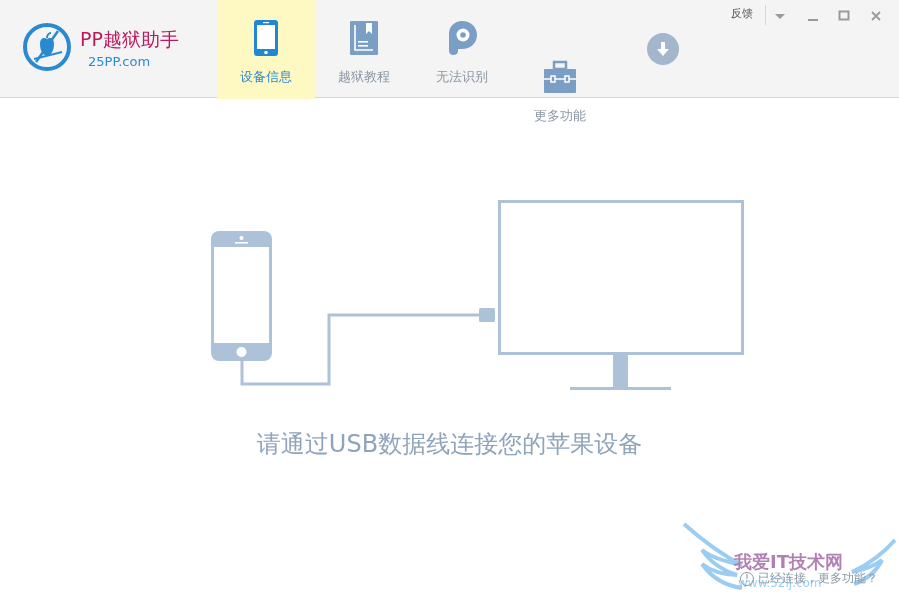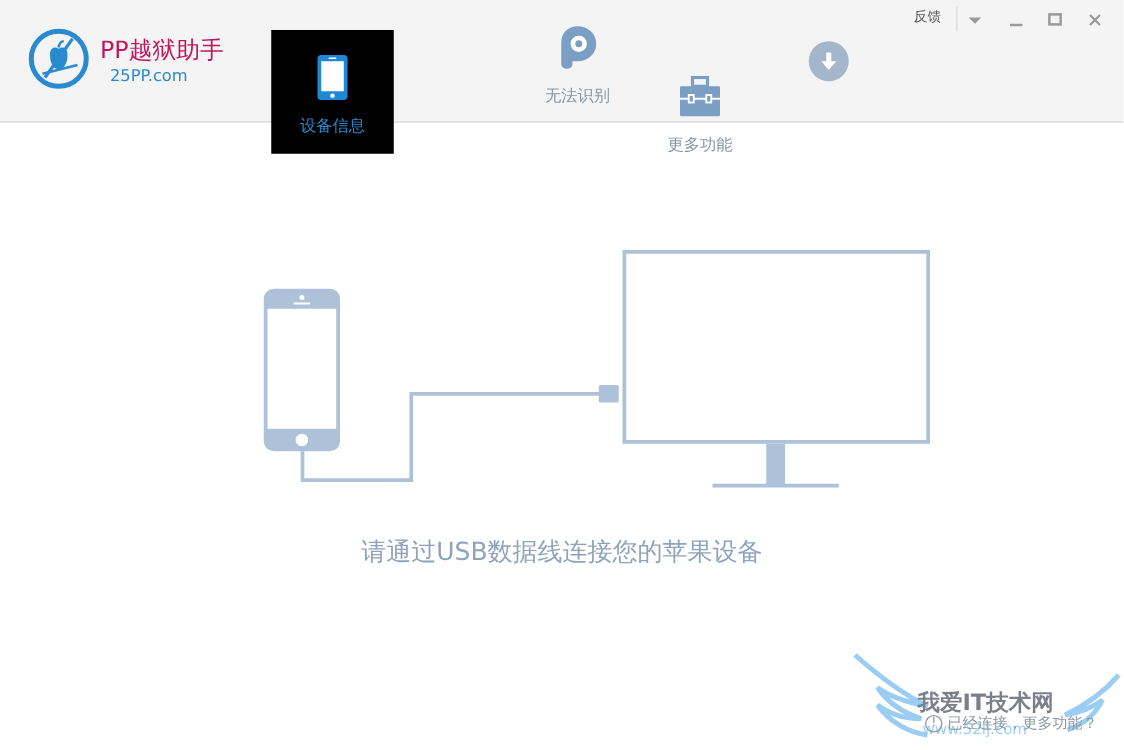--- a/index.html
+++ b/index.html
@@ -6,38 +6,38 @@
   html, body { width: 899px; height: 600px; overflow: hidden; background: #ffffff; font-family: "DejaVu Sans", "Liberation Sans", sans-serif; }
   .app { position: relative; width: 899px; height: 600px; background: #fff; }
 
   .header { position: absolute; left: 0; top: 0; width: 899px; height: 98px; background: #f4f4f4; border-bottom: 1px solid #d6d6d6; }
   .logo { position: absolute; left: 22px; top: 22px; width: 180px; height: 52px; }
   .logo-icon { position: absolute; left: 0; top: 0; width: 50px; height: 50px; }
   .logo-title { position: absolute; left: 58px; top: 5px; font-size: 19px; color: #be185d; letter-spacing: 0px; white-space: nowrap; }
   .logo-url { position: absolute; left: 66px; top: 32px; font-size: 13px; color: #2a8ad0; white-space: nowrap; }
 
   .tab { position: absolute; top: 0; width: 98px; height: 98px; cursor: pointer; }
-  .tab.active { background: #000000; height: 99px; margin-top: 24px; }
+  .tab.active { background: #fef9c3; height: 99px; }
   .tab .tab-icon { position: absolute; left: 50%; top: 18px; transform: translateX(-50%); width: 40px; height: 40px; display: flex; align-items: center; justify-content: center; }
   .tab .tab-label { position: absolute; left: 0; right: 0; top: 68px; text-align: center; font-size: 13px; color: #8a96a4; white-space: nowrap; }
   .tab.active .tab-label { color: #2a8ad0; }
 
   .download-btn { position: absolute; left: 647px; top: 33px; width: 32px; height: 32px; border-radius: 50%; background: #a3b6cb; display: flex; align-items: center; justify-content: center; cursor: pointer; }
   .feedback { position: absolute; left: 731px; top: 6px; font-size: 11px; color: #555; cursor: pointer; }
   .sep { position: absolute; left: 765px; top: 5px; width: 1px; height: 20px; background: #d8d8d8; }
   .ctl { position: absolute; top: 6px; width: 20px; height: 20px; display: flex; align-items: center; justify-content: center; cursor: pointer; }
 
   .illus { position: absolute; left: 0; top: 0; width: 899px; height: 600px; pointer-events: none; }
-  .prompt { position: absolute; left: 0; width: 899px; top: 428px; text-align: center; font-size: 20px; color: #8fa4bb; }
+  .prompt { position: absolute; left: 0; width: 899px; top: 428px; text-align: center; font-size: 24px; color: #8fa4bb; }
 
   .help-link { position: absolute; left: 740px; top: 570px; font-size: 12px; color: #8a96a4; white-space: nowrap; cursor: pointer; display: flex; align-items: center; gap: 4px; }
   .help-icon { width: 14px; height: 14px; border: 1px solid #8a96a4; border-radius: 50%; font-size: 10px; line-height: 12px; text-align: center; color: #8a96a4; }
 
   .watermark { position: absolute; left: 682px; top: 520px; width: 215px; height: 78px; opacity: 0.55; pointer-events: none; }
-  .wm-text { position: absolute; left: 52px; top: 30px; font-size: 18px; font-weight: bold; color: #0f172a; white-space: nowrap; }
+  .wm-text { position: absolute; left: 52px; top: 30px; font-size: 18px; font-weight: bold; color: #701a75; white-space: nowrap; }
   .wm-url { position: absolute; left: 56px; top: 56px; font-size: 12px; color: #4aa6e8; white-space: nowrap; text-align: right; }
 </style>
 </head>
 <body>
 
 <div class="app">
 
   <div class="header">
 
     <div class="logo">
@@ -57,20 +57,33 @@
         <svg width="26" height="38" viewBox="0 0 26 38">
           <rect x="1" y="1" width="24" height="36" rx="3" fill="#1e88d4"></rect>
           <rect x="4" y="6" width="18" height="24" fill="#ffffff"></rect>
           <rect x="10" y="3" width="6" height="1.2" fill="#ffffff"></rect>
           <circle cx="13" cy="33.5" r="1.8" fill="#ffffff"></circle>
         </svg>
       </div>
       <div class="tab-label">设备信息</div>
     </div>
 
+    <div class="tab" style="left:315px;">
+      <div class="tab-icon">
+        <svg width="30" height="36" viewBox="0 0 30 36">
+          <rect x="1" y="1" width="28" height="34" rx="1" fill="#7b9ec4"></rect>
+          <rect x="5" y="4" width="21" height="28" fill="#ffffff" opacity="0"></rect>
+          <path d="M6 5 L6 30 L24 30" stroke="#ffffff" stroke-width="1.6" fill="none"></path>
+          <path d="M17 3 L17 14 L20 11 L23 14 L23 3" fill="#ffffff"></path>
+          <rect x="9" y="21" width="10" height="1.6" fill="#ffffff"></rect>
+          <rect x="9" y="25" width="10" height="1.6" fill="#ffffff"></rect>
+        </svg>
+      </div>
+      <div class="tab-label">越狱教程</div>
+    </div>
 
     <div class="tab" style="left:413px;">
       <div class="tab-icon">
         <svg width="32" height="36" viewBox="0 0 32 36">
           <path d="M16 1 C24.5 1 31 7 31 15 C31 23 24.5 29 16 29 L12 29 L12 31 C12 33.5 10 35 7.5 35 C5 35 3 33.5 3 31 L3 14 C3 6.5 8.5 1 16 1 Z" fill="#7b9ec4"></path>
           <circle cx="17" cy="15" r="6.5" fill="#ffffff"></circle>
           <circle cx="17" cy="15" r="2.8" fill="#7b9ec4"></circle>
         </svg>
       </div>
       <div class="tab-label">无法识别</div>

